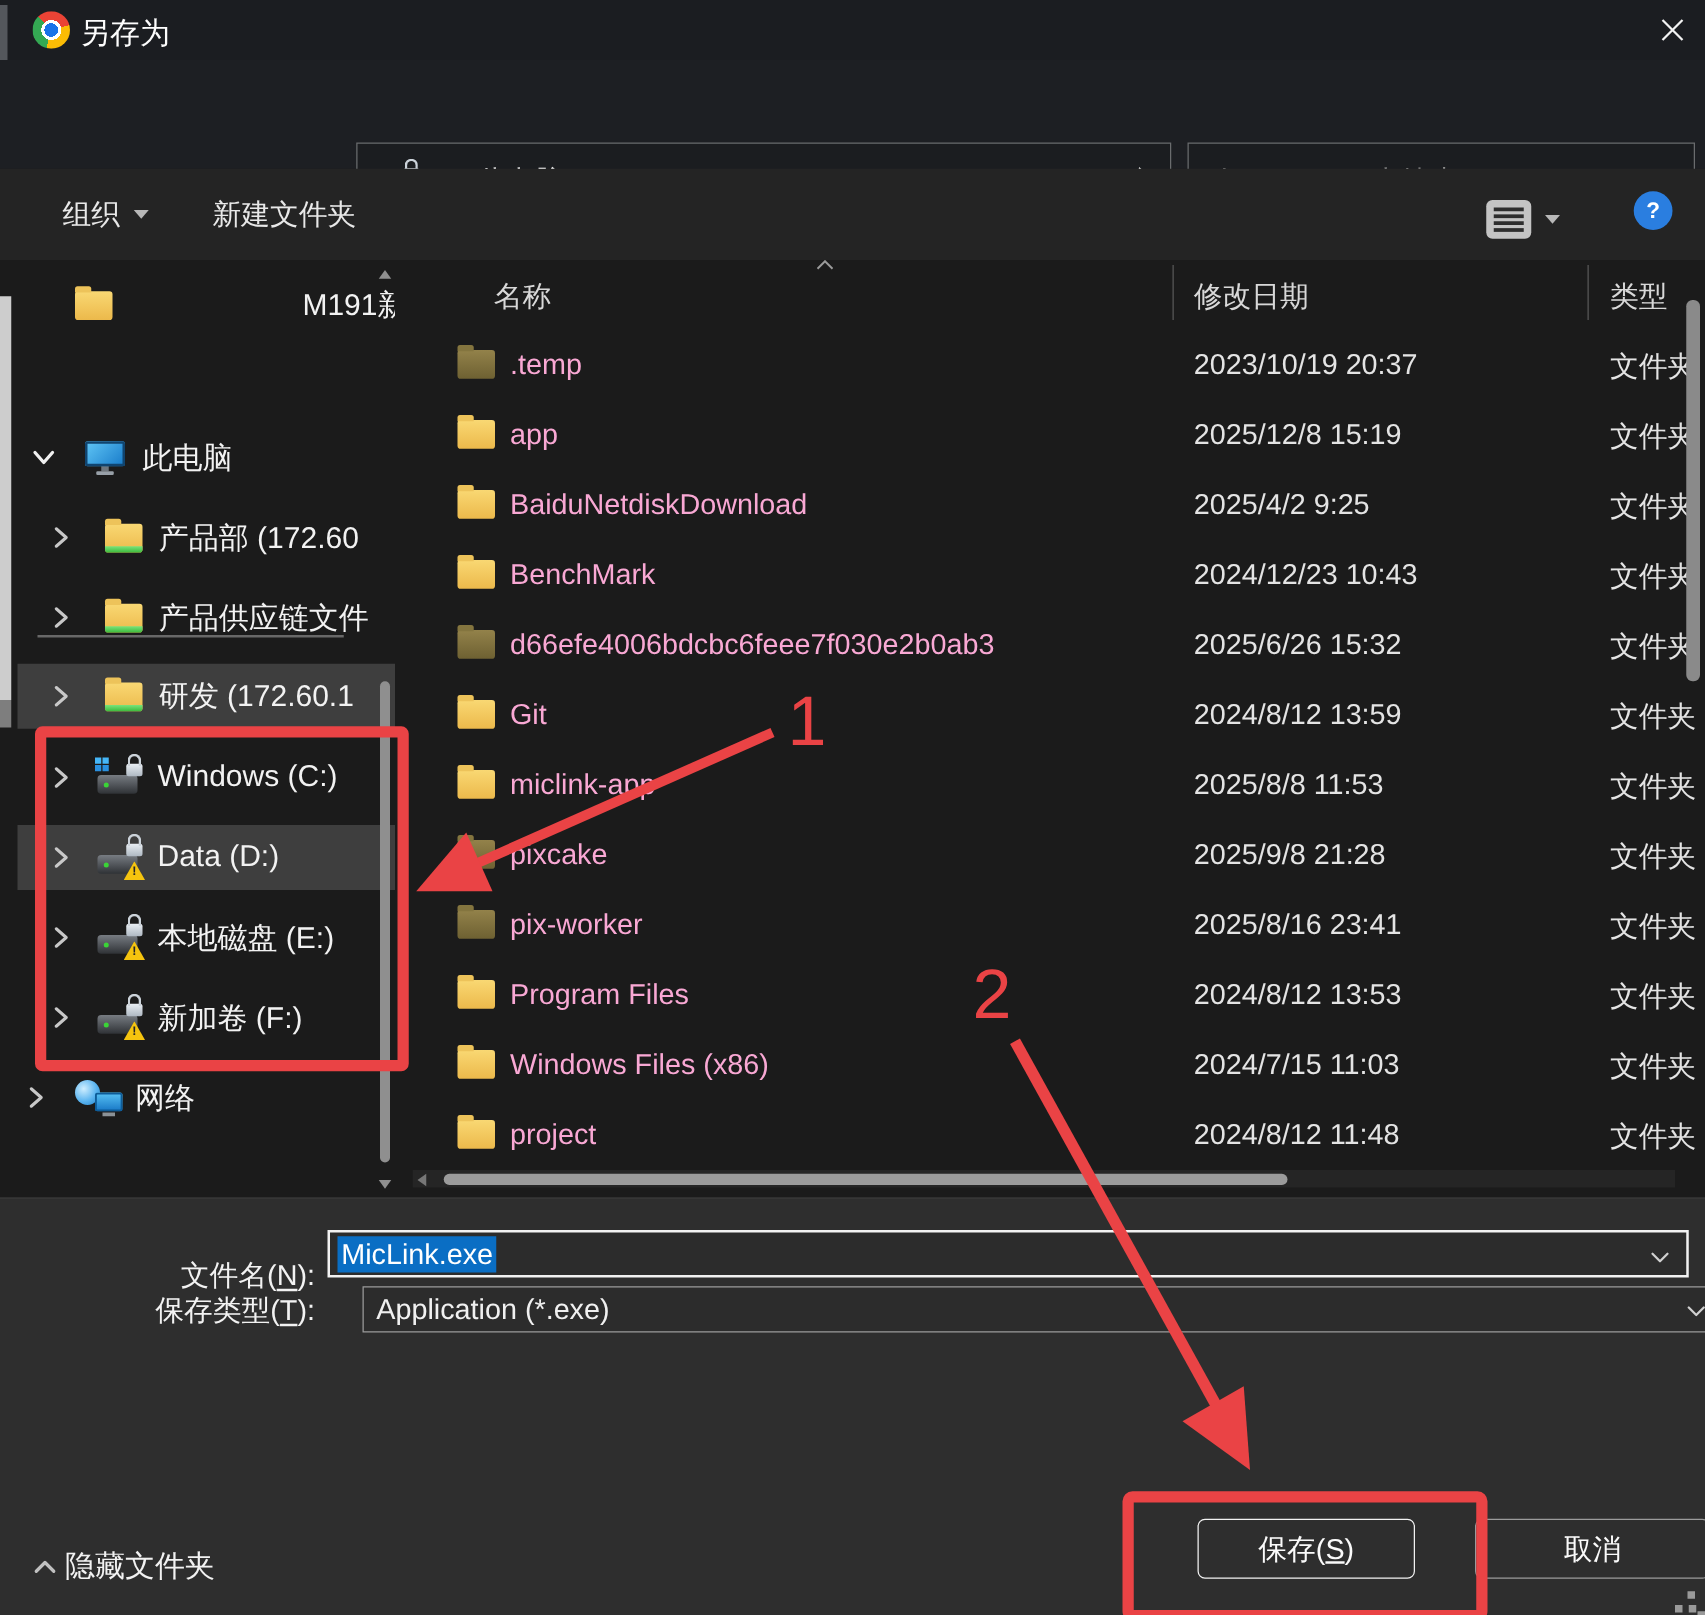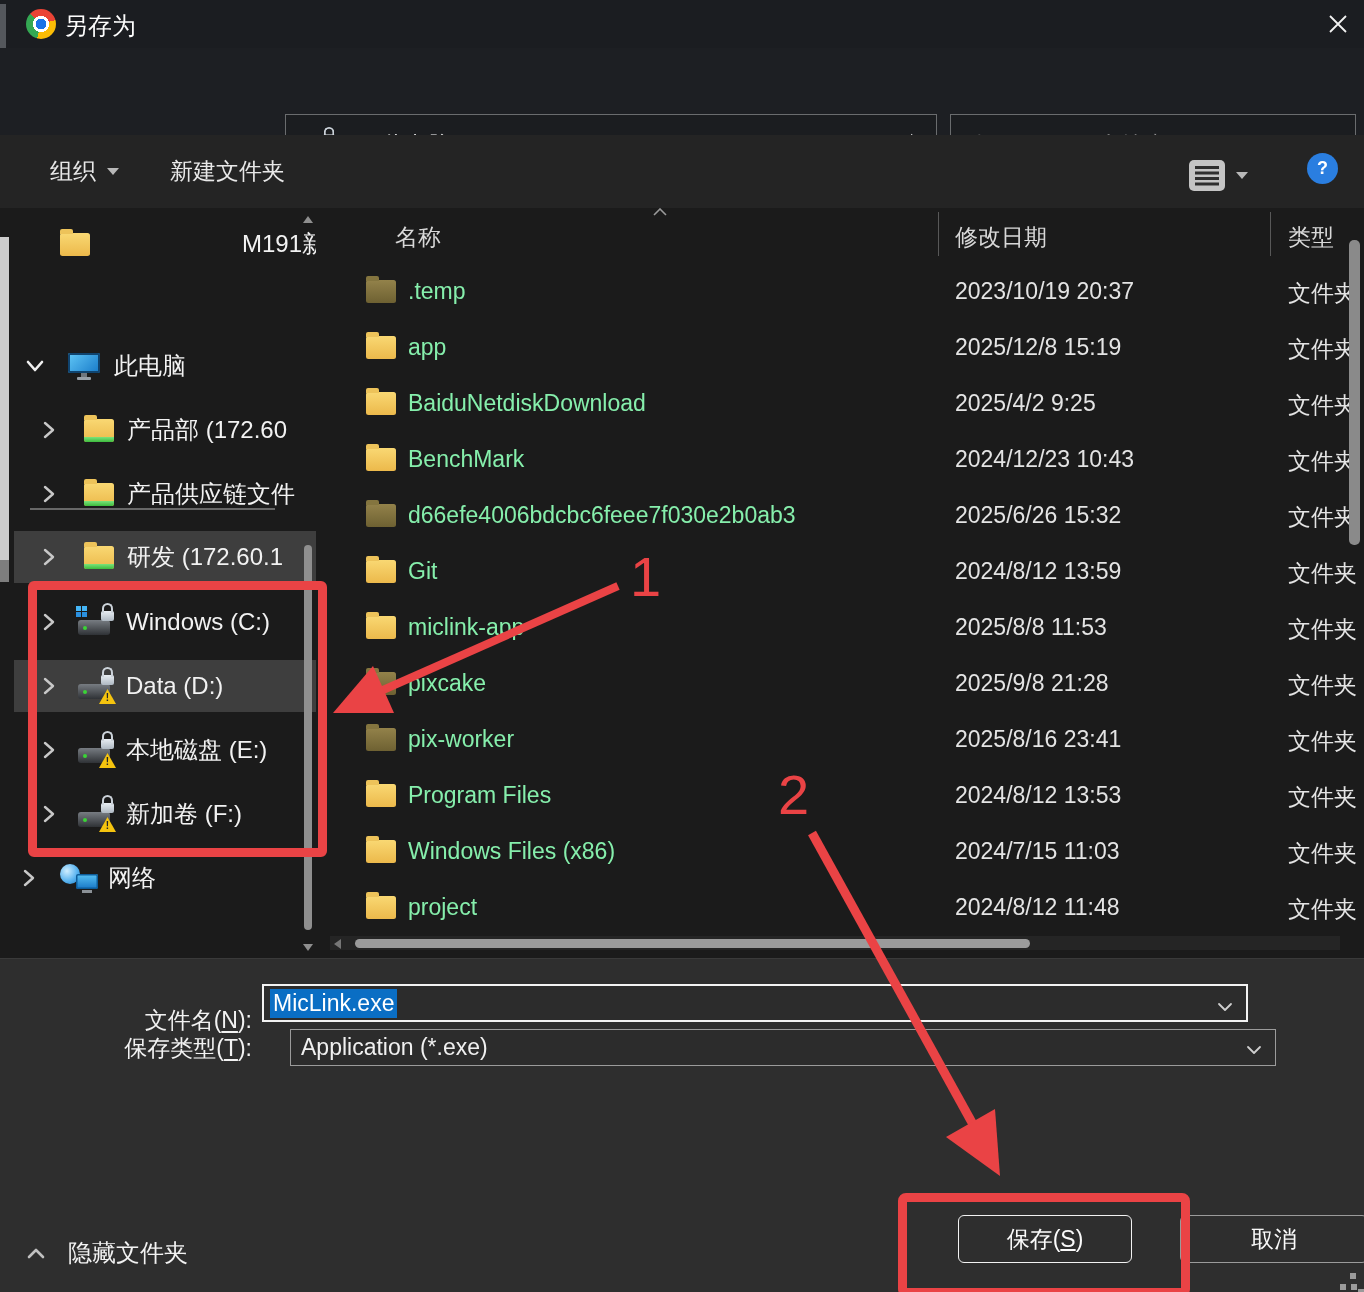--- a/index.html
+++ b/index.html
@@ -90,45 +90,45 @@
   .ic-net .scr{position:absolute;right:0;bottom:4px;width:22px;height:15px;border-radius:2px;
      background:linear-gradient(#59c3f5,#1776c5);box-shadow:inset 0 0 0 1.5px #0d5c99;}
   .ic-net::after{content:'';position:absolute;right:6px;bottom:0;width:10px;height:3px;background:#8b9196;}
 
   
   .filelist{position:absolute;left:330px;top:208px;width:1034px;height:750px;overflow:hidden;}
   .col-h{position:absolute;top:14px;font-size:23px;color:#d8d8d8;white-space:nowrap;}
   .col-sep{position:absolute;top:4px;width:1px;height:44px;background:#585858;}
   .file-row{position:absolute;left:0;width:1034px;height:56px;}
   .file-row .ic-folder{position:absolute;left:36px;top:15px;}
-  .cell-name{position:absolute;left:78px;top:13px;font-size:23px;color:#86efac;white-space:nowrap;}
+  .cell-name{position:absolute;left:78px;top:13px;font-size:23px;color:#f9a8d4;white-space:nowrap;}
   .cell-date{position:absolute;left:625px;top:13px;font-size:23px;color:#e4e4e4;white-space:nowrap;}
   .cell-type{position:absolute;left:958px;top:13px;width:72px;font-size:23px;color:#e4e4e4;white-space:nowrap;overflow:hidden;}
   .vsb{position:absolute;left:1019px;top:32px;width:11px;height:305px;background:#8a8a8a;border-radius:5px;}
   .hsb-track{position:absolute;left:0;top:728px;width:1010px;height:14px;background:#252525;}
   .hsb{position:absolute;left:25px;top:731px;width:675px;height:9px;background:#9b9b9b;border-radius:5px;}
   .hsb-left{position:absolute;left:4px;top:731px;width:0;height:0;border-top:5px solid transparent;
      border-bottom:5px solid transparent;border-right:7px solid #777;}
 
   
   .footer{position:absolute;left:0;top:958px;width:1364px;height:334px;background:#2e2e2e;border-top:1px solid #3a3a3a;box-sizing:border-box;}
   .f-label{position:absolute;left:20px;width:232px;font-size:23px;color:#f2f2f2;text-align:right;line-height:38px;white-space:nowrap;}
   .f-label u{text-underline-offset:3px;}
-  .combo{position:absolute;left:262px;width:986px;height:38px;box-sizing:border-box;background:#2c2c2c;
+  .combo{position:absolute;left:262px;width:1089px;height:38px;box-sizing:border-box;background:#2c2c2c;
      display:flex;align-items:center;padding:0 40px 0 6px;}
   .combo.focus{border:2px solid #f2f2f2;}
   .combo.plain{border:1px solid #9b9b9b;padding-left:10px;}
   .combo .chevslot{position:absolute;right:12px;top:13px;}
   .sel-text{background:var(--sel,#0a6ec4);color:#fff;font-size:23px;padding:1px 3px;}
   .plain-text{font-size:23px;color:#f0f0f0;}
   .btn{position:absolute;top:256px;height:48px;box-sizing:border-box;border-radius:6px;background:transparent;
      display:flex;align-items:center;justify-content:center;font-size:23px;color:#fafafa;}
   .btn.primary{left:958px;width:174px;border:1.5px solid #f2f2f2;}
   .btn.secondary{left:1156px;width:188px;border:1px solid #9b9b9b;margin-left:24px;}
-  .hidefold{position:absolute;left:26px;top:272px;height:44px;display:flex;align-items:center;gap:22px;font-size:24px;color:#f2f2f2;}
+  .hidefold{position:absolute;left:26px;top:272px;height:44px;display:flex;align-items:center;gap:6px;font-size:24px;color:#f2f2f2;}
   .grip span{position:absolute;width:6px;height:6px;background:#9a9a9a;}
 
   
   .anno-rect{position:absolute;border:9px solid var(--red,#ea4345);border-radius:6px;pointer-events:none;}
   .anno-num{position:absolute;color:var(--red,#ea4345);font-size:56px;pointer-events:none;}
   svg.anno{position:absolute;left:0;top:0;pointer-events:none;}
 
   
   .strip{position:absolute;left:0;width:9px;}
 </style>

